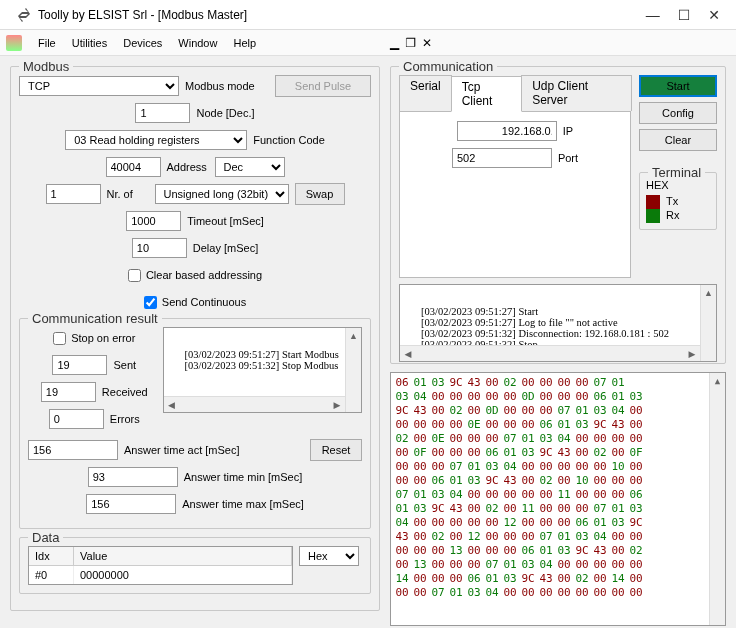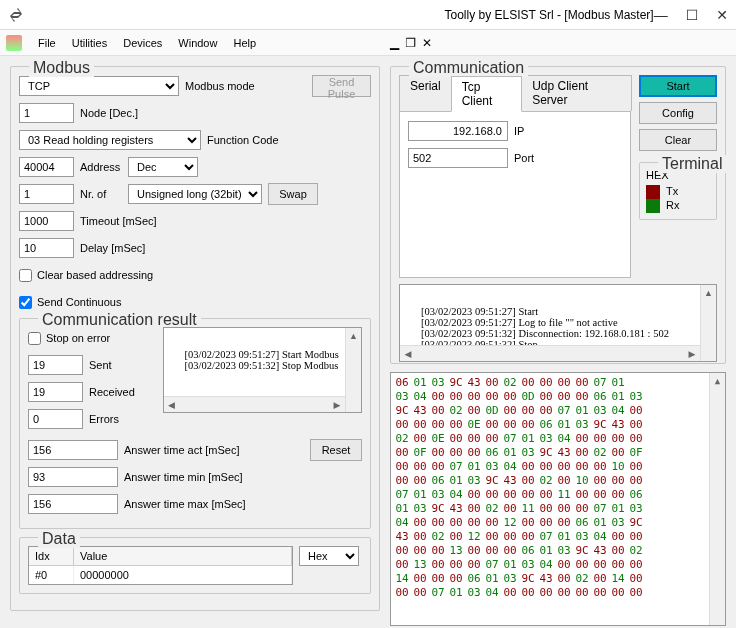--- a/index.html
+++ b/index.html
@@ -1,35 +1,35 @@
 <!DOCTYPE html>
 <html><head>
 <meta charset="utf-8">
 <style>
 * { box-sizing: border-box; margin: 0; padding: 0; }
 body { font-family: "Segoe UI", Tahoma, sans-serif; font-size: 11px; background: #f0f0f0; width: 736px; height: 628px; overflow: hidden; }
-.titlebar { background: #fff; height: 30px; display: flex; align-items: center; padding: 0 8px; border-bottom: 1px solid #ddd; text-align: right; }
+.titlebar { background: #fff; height: 30px; display: flex; align-items: center; padding: 0 16px; border-bottom: 1px solid #ddd; }
 .titlebar .icon { width: 16px; height: 16px; margin-right: 6px; }
 .titlebar .title { flex: 1; font-size: 12px; }
 .titlebar .winbtns { display: flex; gap: 18px; font-size: 14px; color: #333; }
 .winbtns span { cursor: pointer; }
 
 .menubar { background: #fafafa; height: 26px; display: flex; align-items: center; padding: 0 6px; gap: 16px; border-bottom: 1px solid #e0e0e0; }
 .menubar .appicon { width: 16px; height: 16px; background: linear-gradient(#f88,#8f8); border-radius: 2px; }
 .menubar .menu { cursor: pointer; }
 .menubar .right { margin-left: auto; display: flex; gap: 6px; font-size: 12px; }
 
 .content { display: flex; padding: 10px 10px 0 10px; gap: 10px; height: calc(100% - 56px); }
 .left { width: 370px; }
 .right { width: 340px; }
 
 .groupbox { border: 1px solid #c8c8c8; border-radius: 2px; padding: 8px 8px; margin-bottom: 8px; position: relative; }
-.groupbox > .legend { position: absolute; top: -8px; left: 18px; background: #f0f0f0; padding: 0 4px; font-size: 16px; color: #333; }
-
-.row { display: flex; align-items: center; gap: 6px; margin-bottom: 5px; min-height: 22px; }
+.groupbox > .legend { position: absolute; top: -8px; left: 8px; background: #f0f0f0; padding: 0 4px; font-size: 13px; color: #333; }
+
+.row { display: flex; align-items: center; gap: 6px; margin-bottom: 5px; min-height: 22px; justify-content: center; }
 input[type=text], select { border: 1px solid #999; background: #fff; height: 20px; padding: 1px 4px; font-size: 11px; font-family: inherit; }
 select { background: #fff; }
 .label { font-size: 11px; }
 button { border: 1px solid #aaa; background: #e9e9e9; height: 22px; font-size: 11px; padding: 0 10px; cursor: pointer; }
 button:disabled { color: #999; }
 
 .check { display: flex; align-items: center; gap: 5px; font-size: 11px; }
 .check input { width: 13px; height: 13px; }
 
 .logarea { border: 1px solid #999; background: #fff; font-size: 10.5px; padding: 21px; font-family: "Segoe UI"; overflow: hidden; position: relative; }
@@ -51,21 +51,21 @@
 .datatable { border: 1px solid #999; background: #fff; }
 .datatable .hdr { display: flex; background: #f5f5f5; border-bottom: 1px solid #ccc; }
 .datatable .hdr div { padding: 3px 6px; border-right: 1px solid #ccc; font-size: 11px; }
 .datatable .cell { display: flex; }
 .datatable .cell div { padding: 3px 6px; border-right: 1px solid #eee; font-size: 11px; }
 
 .term-legend .swatch { width: 14px; height: 14px; display: inline-block; vertical-align: middle; margin-right: 6px; }
 .term-legend.tx .swatch { background: #8b0000; }
 .term-legend.rx .swatch { background: #0a7a0a; }
 
-.start-btn { border: 2px solid #0078d7; background: #14b8a6; }
+.start-btn { border: 2px solid #0078d7; background: #15803d; }
 </style>
 </head>
 <body>
 
 <div class="titlebar">
   <svg class="icon" viewBox="0 0 16 16">
       <path d="M2 9l4-4 1 1-3 3 6 0 0 2-6 0 3 3-1 1z" fill="#555"></path>
       <path d="M14 7l-4 4-1-1 3-3-6 0 0-2 6 0-3-3 1-1z" fill="#555"></path>
     </svg>
   <span class="title">Toolly by ELSIST Srl - [Modbus Master]</span>
@@ -92,21 +92,21 @@
 
 <div class="content">
 
   <div class="left">
     <div class="groupbox">
       <div class="legend">Modbus</div>
 
       <div class="row">
         <select style="width:160px"><option>TCP</option></select>
         <span class="label">Modbus mode</span>
-        <button disabled="" style="margin-left:auto;width:59px">Send Pulse</button>
+        <button disabled="" style="margin-left:auto;width:96px">Send Pulse</button>
       </div>
       <div class="row">
         <input type="text" style="width: 55px;" value="1">
         <span class="label">Node [Dec.]</span>
       </div>
       <div class="row">
         <select style="width:182px"><option>03 Read holding registers</option></select>
         <span class="label">Function Code</span>
       </div>
       <div class="row">
@@ -223,21 +223,21 @@
             <div class="row">
                 <input type="text" style="width: 100px;" value="502">
                 <span class="label">Port</span>
               </div>
           </div>
         </div>
         <div style="width:78px;display:flex;flex-direction:column;gap:5px">
           <button class="start-btn">Start</button>
           <button>Config</button>
           <button>Clear</button>
-          <div class="groupbox" style="margin-top:6px;padding:6px">
+          <div class="groupbox" style="margin-top:16px;padding:6px">
             <div class="legend">Terminal</div>
             <div style="font-size:11px;margin-bottom:4px">HEX</div>
             <div class="term-legend tx"><span class="swatch"></span><span>Tx</span></div>
             <div class="term-legend rx"><span class="swatch"></span><span>Rx</span></div>
           </div>
         </div>
       </div>
       <div class="logarea" style="height:78px;margin-top:6px">
         <div>[03/02/2023 09:51:27] Start</div>
         <div>[03/02/2023 09:51:27] Log to file "" not active</div>

